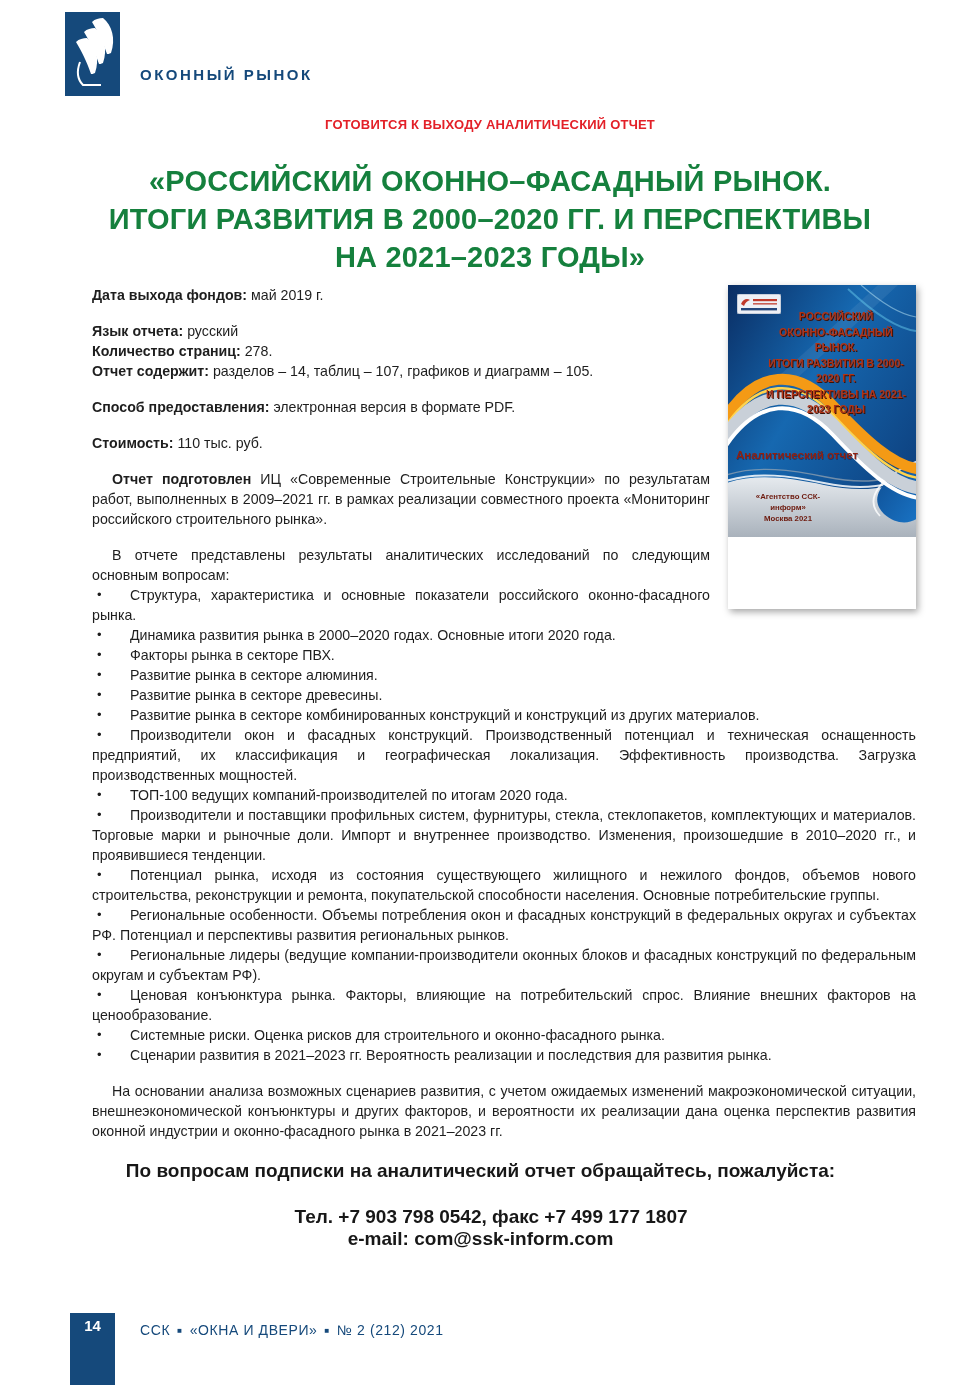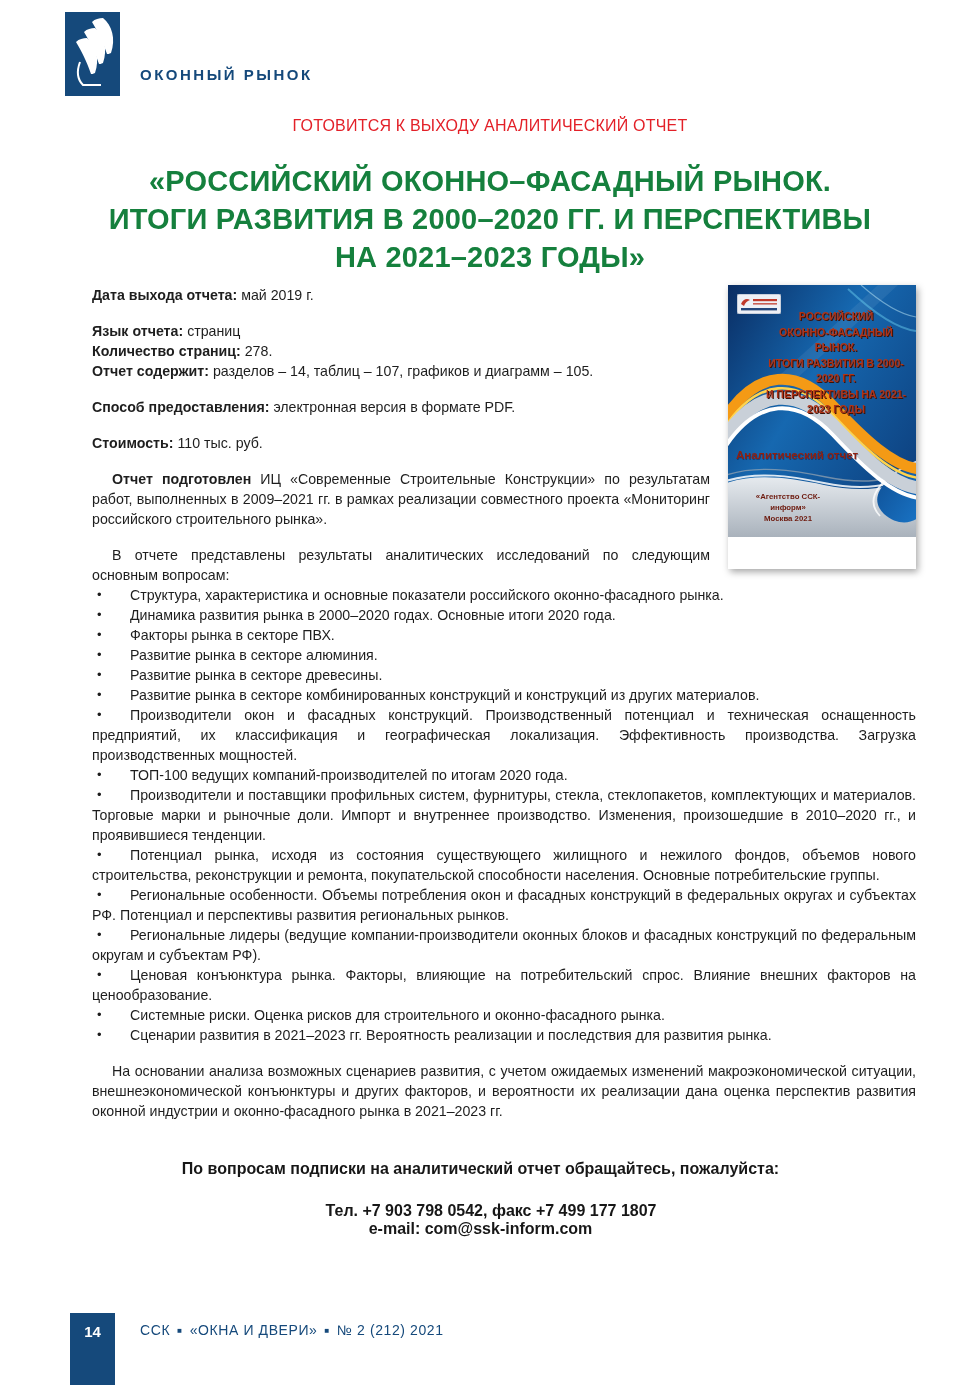--- a/index.html
+++ b/index.html
@@ -19,21 +19,21 @@
   }
   .section-label {
     position:absolute; left:140px; top:66px;
     font-size:15px; font-weight:bold; letter-spacing:2.5px;
     color:#15497b;
   }
   
   .announcement {
     position:absolute; left:0; top:117px; width:980px;
     text-align:center;
-    color:#e32028; font-weight:normal; font-size:16px; letter-spacing:0.2px;
+    color:#e32028; font-weight:bold; font-size:13px; letter-spacing:0.2px;
   }
   .main-title {
     position:absolute; left:30px; top:162px; width:920px;
     text-align:center;
     color:#15803d; font-weight:bold; font-size:29px; line-height:38px;
     letter-spacing:0.2px;
   }
   
   .content {
     position:absolute; left:92px; top:285px; width:824px;
@@ -44,21 +44,21 @@
   .gap { margin-top:16px !important; }
   .indent { text-indent:20px; }
   .bullet { position:relative; text-indent:38px; }
   .bullet .dot {
     position:absolute; left:5px; top:0;
     text-indent:0; font-size:13px;
   }
   b.lbl { font-weight:bold; }
   
   .cover {
-    float:right; width:188px; height:284px;
+    float:right; width:188px; height:324px;
     margin:0 0 14px 18px;
     position:relative;
     box-shadow:2px 3px 7px rgba(0,0,0,0.35);
     overflow:hidden;
   }
   .cover svg.art { position:absolute; left:0; top:0; }
   .cover-badge { position:absolute; left:9px; top:9px; }
   .cover-title {
     position:absolute; left:32px; right:4px; top:24px;
     text-align:center;
@@ -75,31 +75,31 @@
   }
   .cover-publisher {
     position:absolute; left:12px; top:206px; width:96px;
     text-align:center;
     font-size:7.8px; line-height:11px; font-weight:bold;
     color:#6d1a0e;
   }
   
   .subscribe {
     position:absolute; left:0; top:1160px; width:961px;
-    text-align:center; font-weight:bold; font-size:16px; color:#171717;
+    text-align:center; font-weight:bold; font-size:19px; color:#171717;
   }
   .subscribe .phones { margin-top:24px;padding-left:21px; }
   .subscribe .email  { margin-top:0; }
   
   .footer-box {
     position:absolute; left:70px; top:1313px;
     width:45px; height:72px; box-sizing:border-box;
     background:#15497b; color:#ffffff;
     font-weight:bold; font-size:15px;
-    text-align:center; padding-top:10px;
+    text-align:center; padding-top:4px;
   }
   .footer-text {
     position:absolute; left:140px; top:1322px;
     color:#15497b; font-size:14px; letter-spacing:0.6px;
   }
   .footer-text .sq { font-size:8px; vertical-align:2px; padding:0 7px; }
 </style>
 </head>
 <body>
 
@@ -173,23 +173,23 @@
       <div>ИТОГИ РАЗВИТИЯ В 2000-2020 ГГ.</div>
       <div>И ПЕРСПЕКТИВЫ НА 2021-2023 ГОДЫ</div>
     </div>
     <div class="cover-subtitle">Аналитический отчет</div>
     <div class="cover-publisher">
       <div>«Агентство ССК-информ»</div>
       <div>Москва 2021</div>
     </div>
   </div>
 
-  <p><b class="lbl">Дата выхода отчета:</b> <span>май 2019 г.</span></p>
-
-  <p class="gap"><b class="lbl">Язык отчета:</b> <span>страниц</span></p>
+  <p><b class="lbl">Дата выхода фондов:</b> <span>май 2019 г.</span></p>
+
+  <p class="gap"><b class="lbl">Язык отчета:</b> <span>русский</span></p>
   <p><b class="lbl">Количество страниц:</b> <span>278.</span></p>
   <p><b class="lbl">Отчет содержит:</b> <span>разделов – 14, таблиц – 107, графиков и диаграмм – 105.</span></p>
 
   <p class="gap"><b class="lbl">Способ предоставления:</b> <span>электронная версия в формате PDF.</span></p>
 
   <p class="gap"><b class="lbl">Стоимость:</b> <span>110 тыс. руб.</span></p>
 
   <p class="gap indent"><b>Отчет подготовлен</b><span> ИЦ «Современные Строительные Конструкции» по результатам работ, выполненных в 2009–2021 гг. в рамках реализации совместного проекта «Мониторинг российского строительного рынка».</span></p>
 
   <p class="gap indent">В отчете представлены результаты аналитических исследований по следующим основным вопросам:</p>

